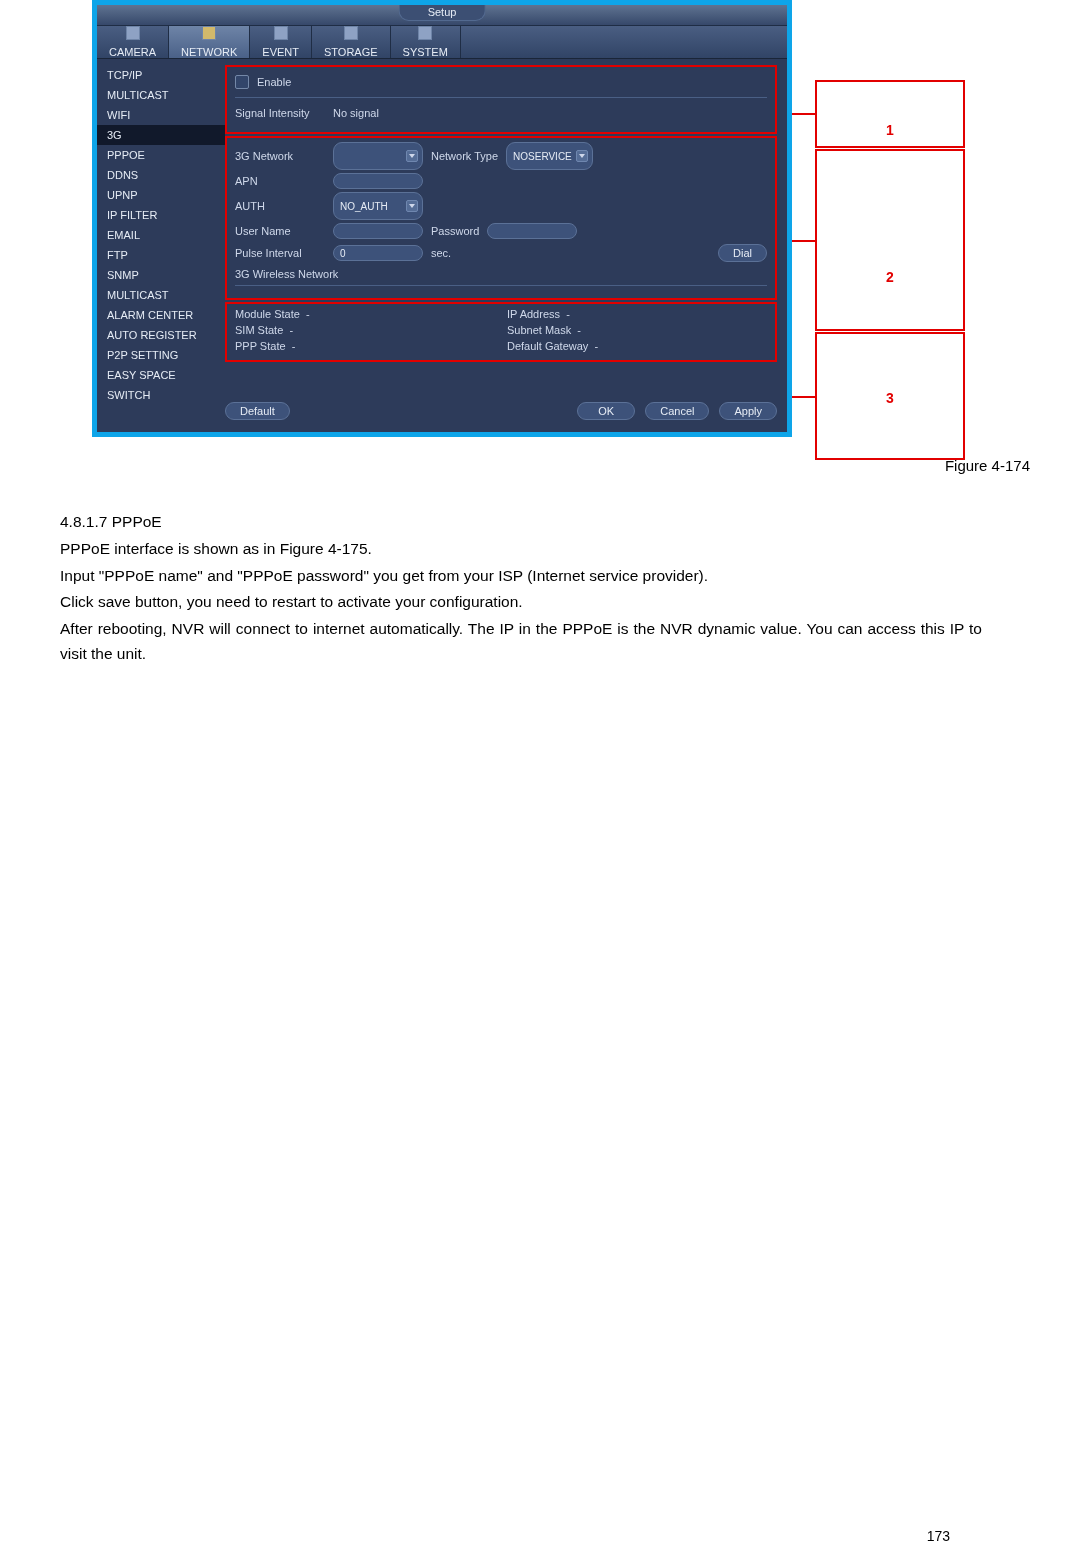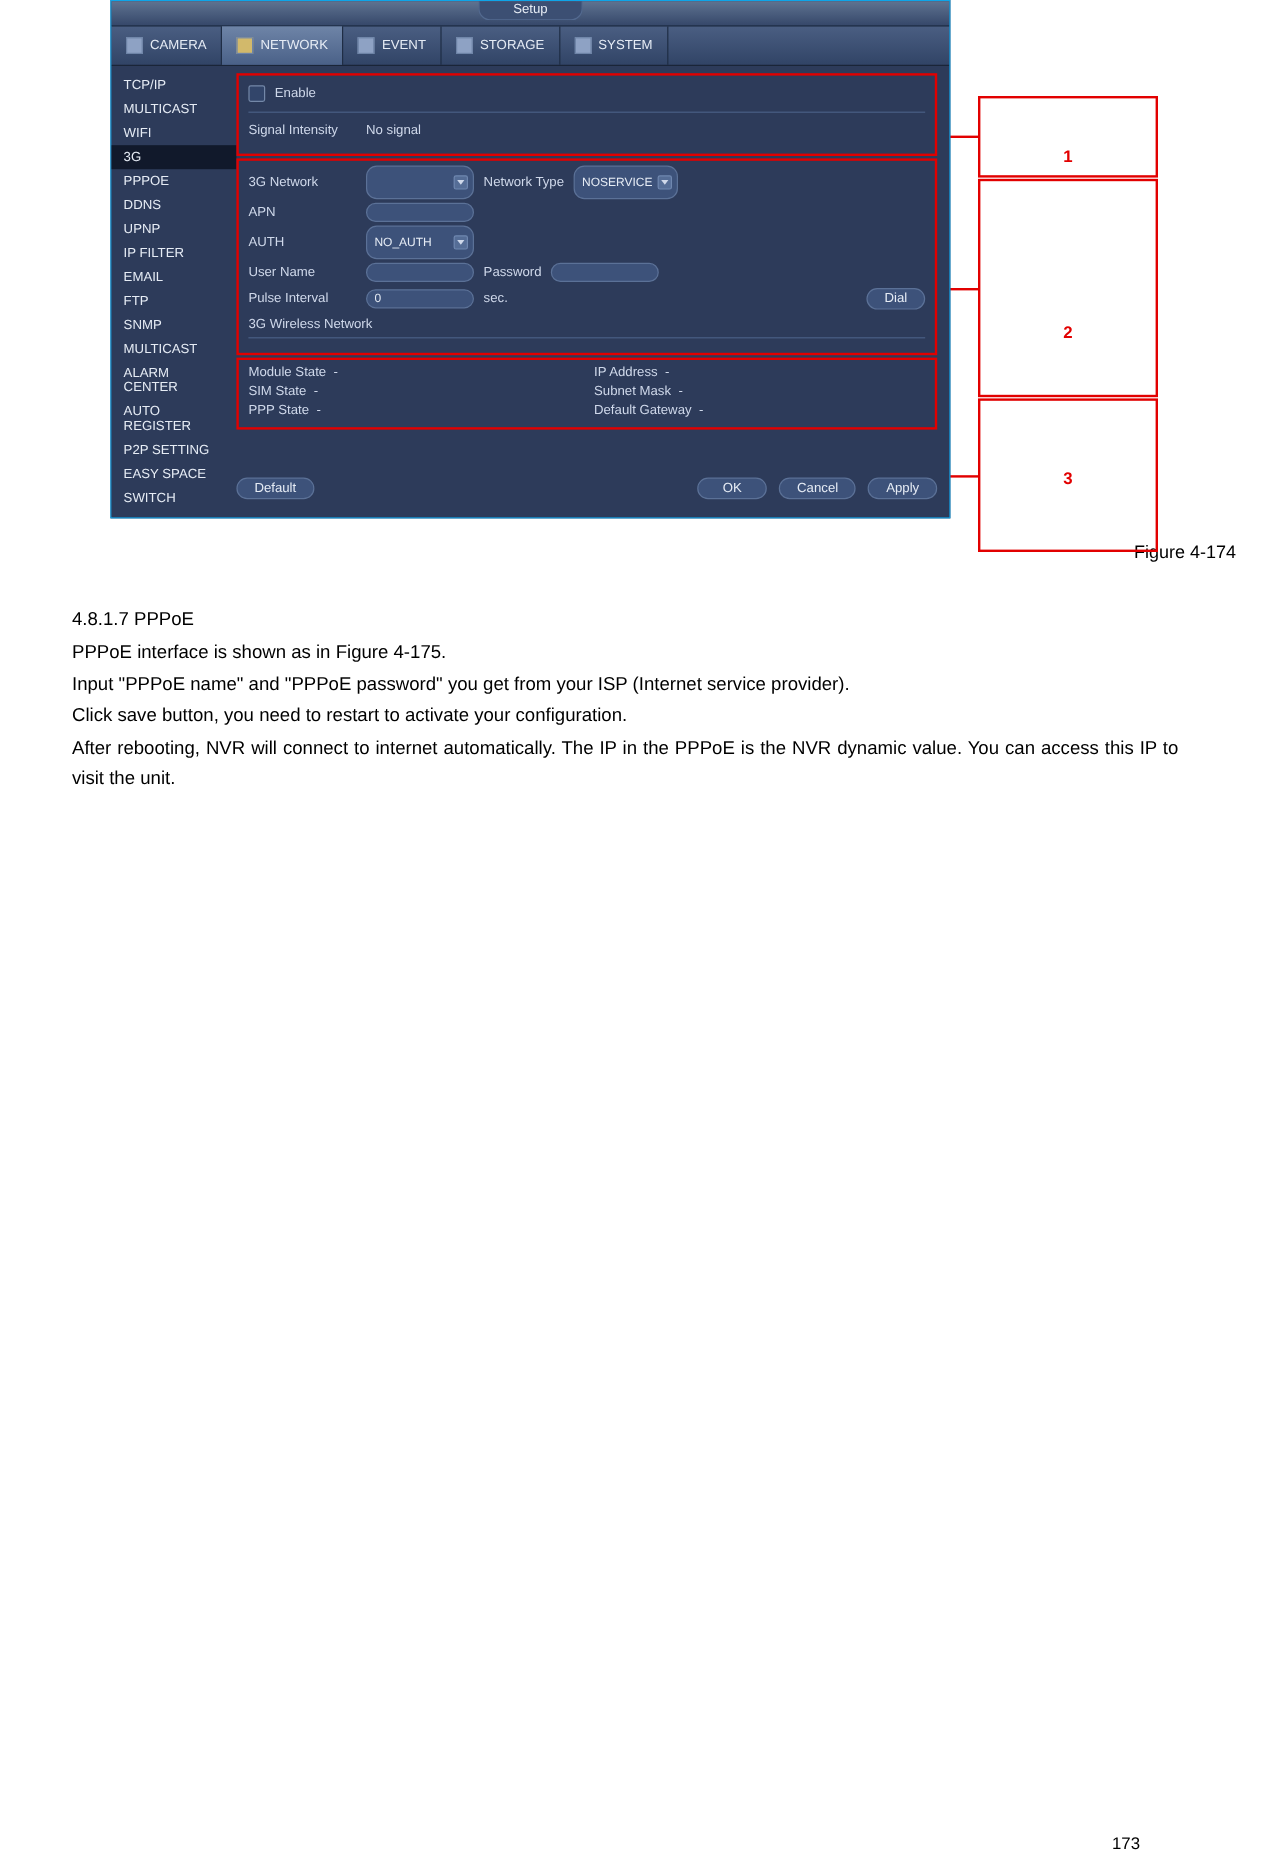--- a/index.html
+++ b/index.html
@@ -14,21 +14,21 @@
   }
   .page-wrap {
     position: relative;
     padding: 0 40px;
   }
   
   .setup-win {
     position: relative;
     width: 700px;
     margin: 0 0 0 52px;
-    border: 1px solid #0ea5e9;
+    border: 5px solid #0ea5e9;
     background: #2d3b5a;
     font-size: 11px;
     color: #cfd8ea;
   }
   .title-bar {
     height: 20px;
     background: linear-gradient(#5f7391, #36486a);
     position: relative;
   }
   .title-badge {
@@ -54,41 +54,42 @@
   }
   .top-tab {
     padding: 0 12px;
     display: flex;
     align-items: center;
     gap: 6px;
     border-right: 1px solid #1f2d45;
     color: #e6ecf5;
     font-size: 11px;
     cursor: pointer;
+    flex-direction: column;
   }
   .top-tab.selected {
     background: linear-gradient(#6e84a7, #4a6188);
   }
   .tab-icon {
     width: 14px; height: 14px;
     background: #aab9d4;
     border: 1px solid #6e84a7;
     display: inline-block;
   }
   .tab-icon.cam { background: #8ea2c4; }
   .tab-icon.net { background: #d2b96b; }
   .tab-icon.evt { background: #8ea2c4; }
   .tab-icon.sto { background: #8ea2c4; }
   .tab-icon.sys { background: #8ea2c4; }
   .body-area {
     display: flex;
     background: #2d3b5a;
   }
   .side-menu {
-    width: 104px;
+    width: 128px;
     padding: 6px 0;
   }
   .side-item {
     padding: 4px 10px;
     font-size: 11px;
     color: #e6ecf5;
     cursor: pointer;
   }
   .side-item.selected {
     background: #11192b;

